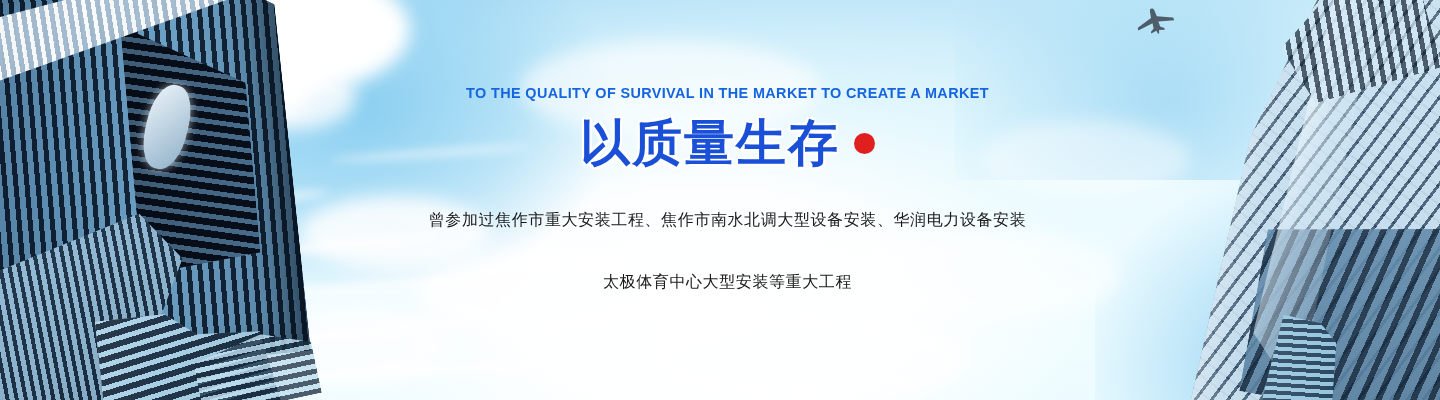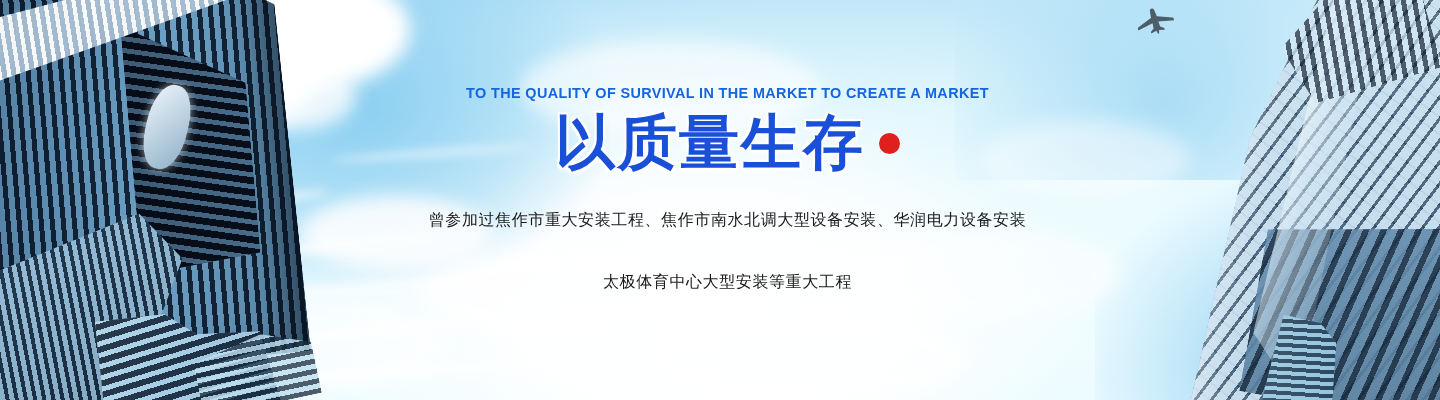--- a/index.html
+++ b/index.html
@@ -227,21 +227,21 @@
   #headline-row {
     position: absolute;
     top: 112px; left: 0; right: 0;
     height: 62px;
     display: flex;
     align-items: center;
     justify-content: center;
     gap: 14px;
   }
   .headline-text {
-    font-size: 60px;
+    font-size: 50px;
     font-weight: 700;
     color: #1a50d8;
     letter-spacing: 2px;
     line-height: 1;
     text-shadow:
        2px 2px 0 #ffffff,  -2px 2px 0 #ffffff,
        2px -2px 0 #ffffff, -2px -2px 0 #ffffff,
        0 3px 5px rgba(255,255,255,0.95);
     white-space: nowrap;
   }

